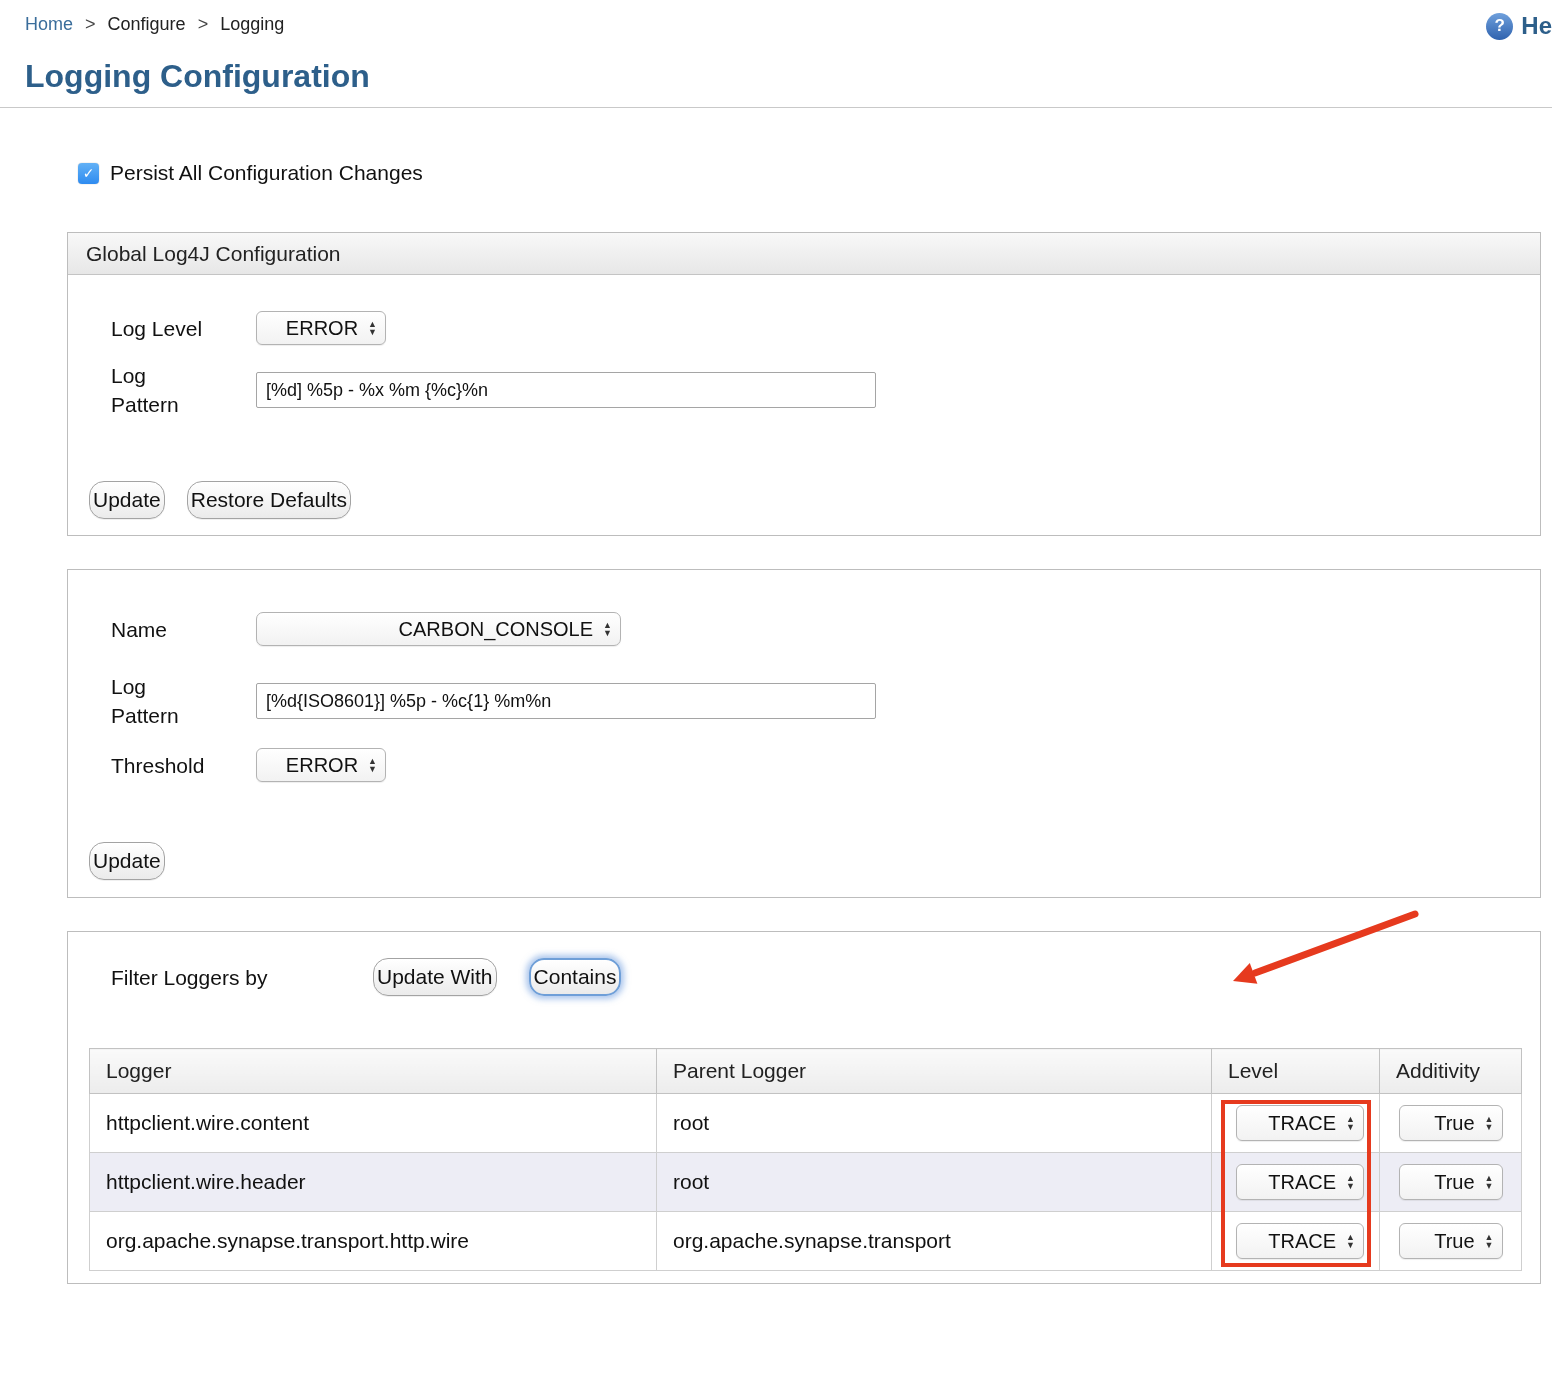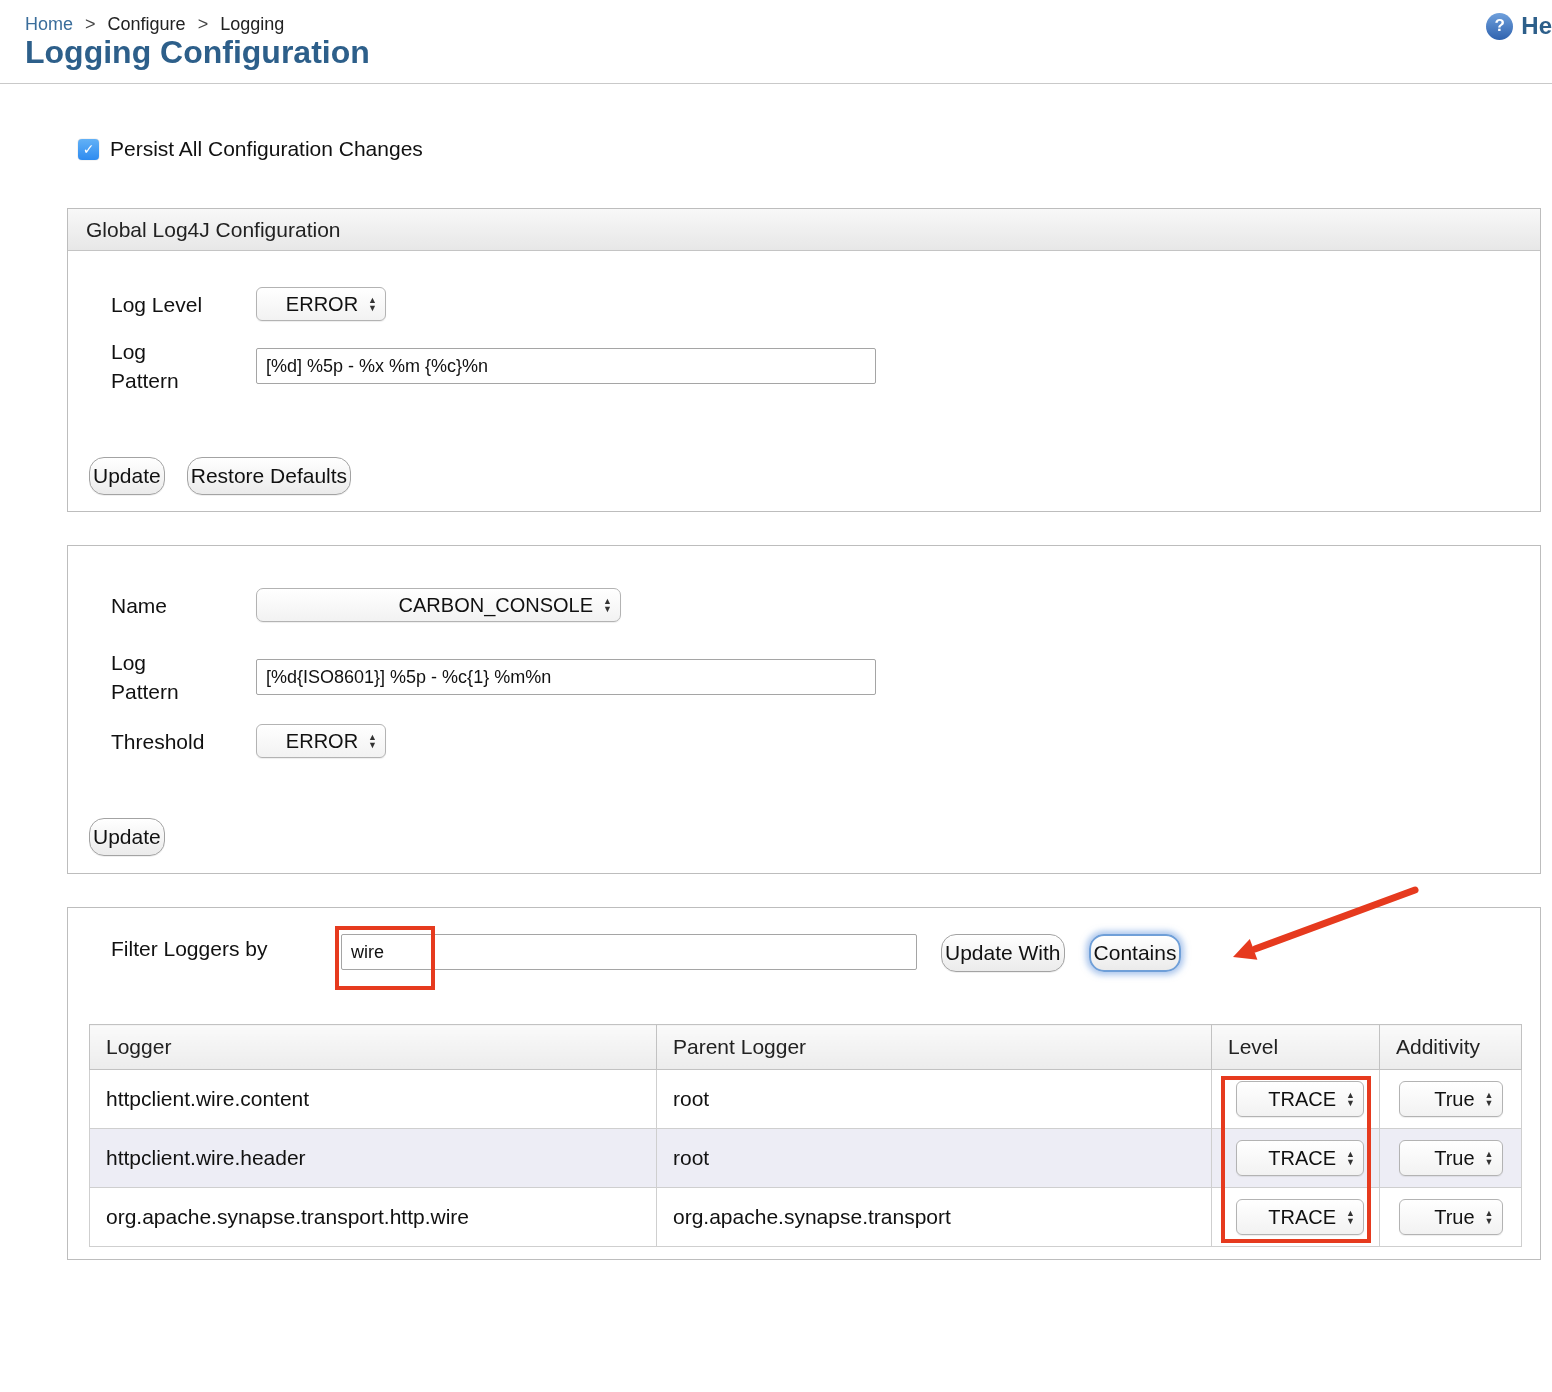--- a/index.html
+++ b/index.html
@@ -10,21 +10,21 @@
   .topbar { padding: 14px 0 0 25px; height: 26px; }
   .breadcrumb { font-size: 18px; color: #333; }
   .breadcrumb .home-link { color: #3a6d9b; text-decoration: none; cursor: pointer; }
   .breadcrumb .sep { margin: 0 7px; color: #444; }
   .breadcrumb .crumb { color: #222; }
   .help { position: absolute; top: 12px; right: 0px; display: flex; align-items: center; gap: 8px; cursor: pointer; }
   .help-circle { width: 27px; height: 27px; border-radius: 50%; background: linear-gradient(#6fa0dc, #2f62ae); color: #fff; font-weight: bold; font-size: 17px; display: flex; align-items: center; justify-content: center; }
   .help-text { color: #2d5f8a; font-weight: bold; font-size: 24px; }
 
   
-  h1 { margin: 8px 0 0 25px; font-size: 32px; font-weight: bold; color: #2d5f8a; }
+  h1 { margin: 32px 0 0 25px; font-size: 32px; font-weight: bold; color: #2d5f8a; }
   .title-rule { margin-top: 12px; border-top: 1px solid #c9c9c9; height: 0; }
 
   
   .persist-row { display: flex; align-items: center; gap: 11px; margin: 54px 0 0 78px; height: 22px; }
   .checkbox { width: 21px; height: 21px; border-radius: 4px; background: linear-gradient(#62b1f6, #2e8bf0); color: #fff; font-size: 14px; font-weight: bold; display: flex; align-items: center; justify-content: center; cursor: pointer; box-shadow: 0 0 1px rgba(0,0,0,.45); }
   .persist-label { font-size: 21px; color: #111; }
 
   
   .panel { margin: 48px 11px 0 67px; border: 1px solid #bdbdbd; background: #fff; }
   .panel.gap33 { margin-top: 33px; }
@@ -55,21 +55,21 @@
   .w576 { width: 576px; }
 
   
   .btn { height: 38px; padding: 0 3px; font-size: 21px; font-family: inherit; color: #111; background: linear-gradient(#ffffff, #ebebeb); border: 1px solid #a3a3a3; border-radius: 15px; cursor: pointer; box-shadow: 0 1px 0 rgba(0,0,0,.06); }
   .btn-row { display: flex; gap: 22px; margin: 62px 0 0 -22px; }
   .btn-row.mt60 { margin-top: 60px; }
   .btn.focused { border: 2px solid #6f9fd8; box-shadow: 0 0 6px 3px rgba(100,150,220,.55); }
   .ml24 { margin-left: 24px; }
 
   
-  .filter-row { display: flex; position: relative; }
+  .filter-row { display: flex; align-items: center; position: relative; gap: 8px; }
   .input-wrap { position: relative; display: inline-block; }
   .annotation-input-box { position: absolute; left: -6px; top: -8px; width: 100px; height: 64px; border: 4px solid #e63a1e; z-index: 6; pointer-events: none; }
   .arrow-svg { position: absolute; left: 1108px; top: -52px; width: 212px; height: 104px; z-index: 6; pointer-events: none; }
 
   
   .table-wrap { position: relative; margin: 52px 0 0 -22px; }
   table.loggers { border-collapse: collapse; width: 1432px; table-layout: fixed; }
   table.loggers th { background: linear-gradient(#fafafa, #ececec); border: 1px solid #c2c2c2; text-align: left; font-weight: normal; font-size: 21px; color: #222; padding: 10px 16px; height: 45px; }
   table.loggers td { border: 1px solid #cfcfcf; font-size: 21px; color: #111; padding: 11px 16px; height: 59px; }
   table.loggers td.center { text-align: center; padding: 11px 6px; }
@@ -163,24 +163,20 @@
         <button class="btn">Update</button>
       </div>
     </div>
   </section>
 
   <section class="panel gap33">
     <div class="panel-body pb3">
 
       <div class="filter-row">
         <div class="form-label filter-label"><span>Filter Loggers by</span></div>
-        <span class="input-wrap">
-          <input class="text-input w576" type="text" value="wire" style="">
-          <span class="annotation-input-box"></span>
-        </span>
         <button class="btn ml24">Update With</button>
         <button class="btn ml24 focused">Contains</button>
         <svg class="arrow-svg" viewBox="0 0 212 104" xmlns="http://www.w3.org/2000/svg">
           <line x1="196" y1="8" x2="36" y2="67" stroke="#e63a1e" stroke-width="7" stroke-linecap="round"></line>
           <polygon points="14,75 30.8,57.1 38.4,77.7" fill="#e63a1e"></polygon>
         </svg>
       </div>
 
       <div class="table-wrap">
         <table class="loggers">

